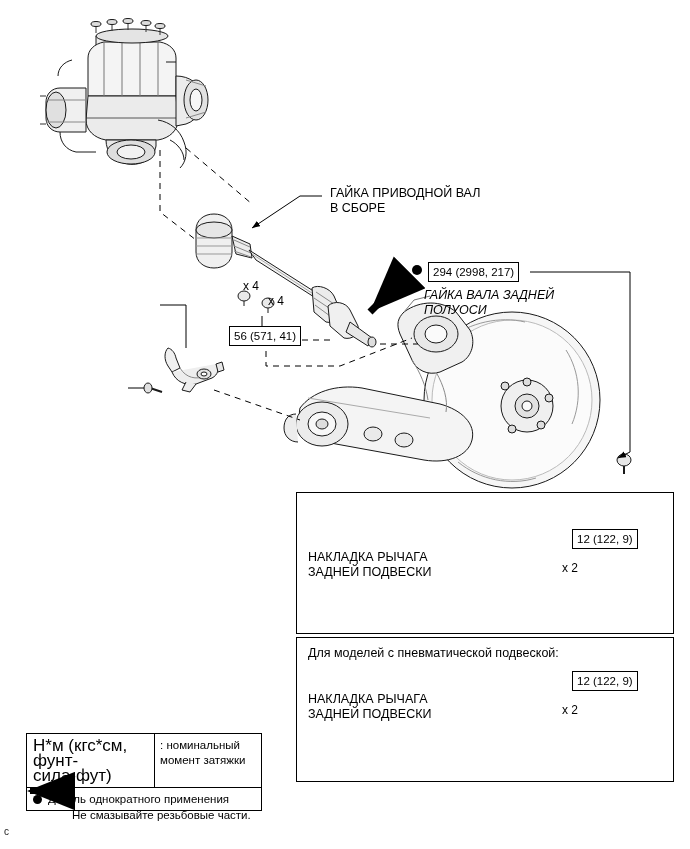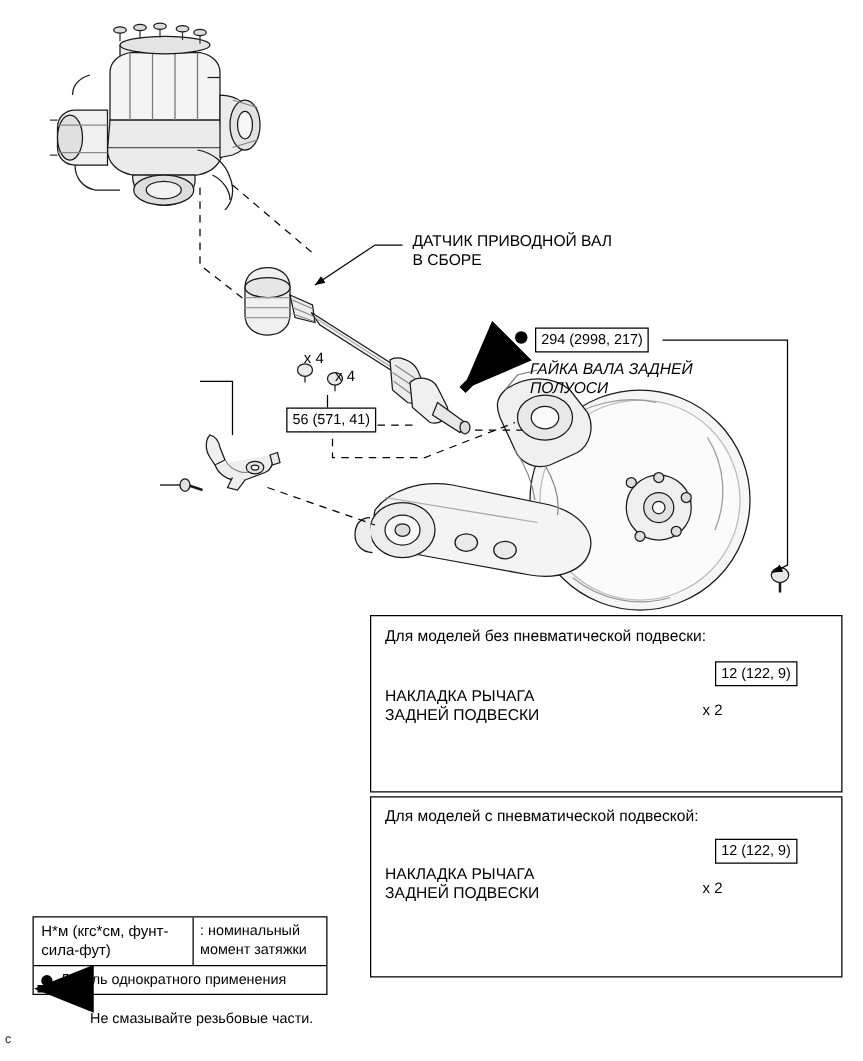--- a/index.html
+++ b/index.html
@@ -69,21 +69,21 @@
   .legend-row1 {
     display: flex;
     align-items: stretch;
   }
   .legend-cell-l {
     padding: 4px 4px 4px 6px;
     border-right: 1px solid #000;
     width: 128px;
     box-sizing: border-box;
     line-height: 15px;
-    font-size: 12px;
+    font-size: 17px;
     white-space: pre-line;
   }
   .legend-cell-r {
     padding: 4px 4px 4px 5px;
     line-height: 15px;
     font-size: 11.5px;
     white-space: pre-line;
   }
   .legend-row2 {
     border-top: 1px solid #000;
@@ -323,40 +323,39 @@
       <path d="M444,702 L470,702"></path>
       <path d="M596,690 L596,680"></path>
       <path d="M586,690 L560,690"></path>
     </g>
 
     <g>
       <path d="M30,791 L56,791" stroke="#000" stroke-width="6" marker-start="url(#arrowStart)"></path>
     </g>
   </svg>
 
-  <div class="lbl" style="left:330px; top:186px;">ДАТЧИК ПРИВОДНОЙ ВАЛ
+  <div class="lbl" style="left:330px; top:186px;">ГАЙКА ПРИВОДНОЙ ВАЛ
 В СБОРЕ</div>
 
 
   <div class="bullet-dot" style="left:412px; top:265px;"></div>
 
   <div class="boxlbl" style="left:428px; top:262px;">294 (2998, 217)</div>
 
   <div class="lbl" style="left:424px; top:288px;font-style:italic;">ГАЙКА ВАЛА ЗАДНЕЙ
 ПОЛУОСИ</div>
 
   <div class="x-lbl" style="left:243px; top:279px;">x 4</div>
 
   <div class="x-lbl" style="left:268px; top:294px;">x 4</div>
 
   <div class="boxlbl" style="left:229px; top:326px;">56 (571, 41)</div>
 
 
   <div class="panel" style="left:296px; top:492px; width:376px; height:140px;"></div>
-  <div class="panel-title" style="left:308px; top:502px;">Для моделей без пневматической подвески:</div>
   <div class="lbl" style="left:308px; top:550px;">НАКЛАДКА РЫЧАГА
 ЗАДНЕЙ ПОДВЕСКИ</div>
   <div class="boxlbl" style="left:572px; top:529px;">12 (122, 9)</div>
   <div class="x-lbl" style="left:562px; top:561px;">x 2</div>
 
   <div class="panel" style="left:296px; top:637px; width:376px; height:143px;"></div>
   <div class="panel-title" style="left:308px; top:646px;">Для моделей с пневматической подвеской:</div>
   <div class="lbl" style="left:308px; top:692px;">НАКЛАДКА РЫЧАГА
 ЗАДНЕЙ ПОДВЕСКИ</div>
   <div class="boxlbl" style="left:572px; top:671px;">12 (122, 9)</div>

